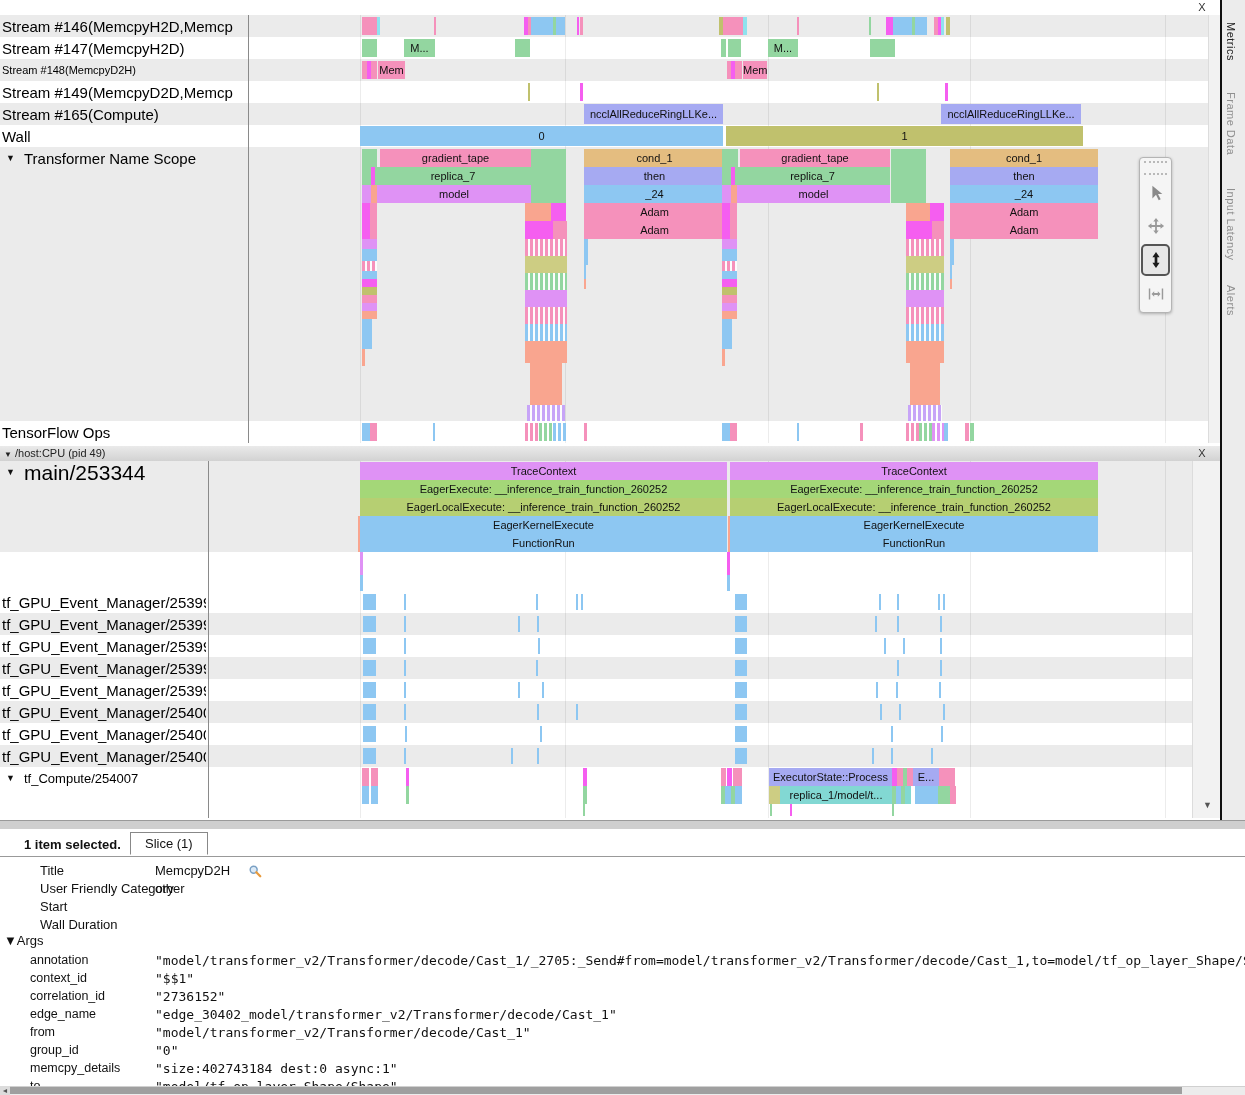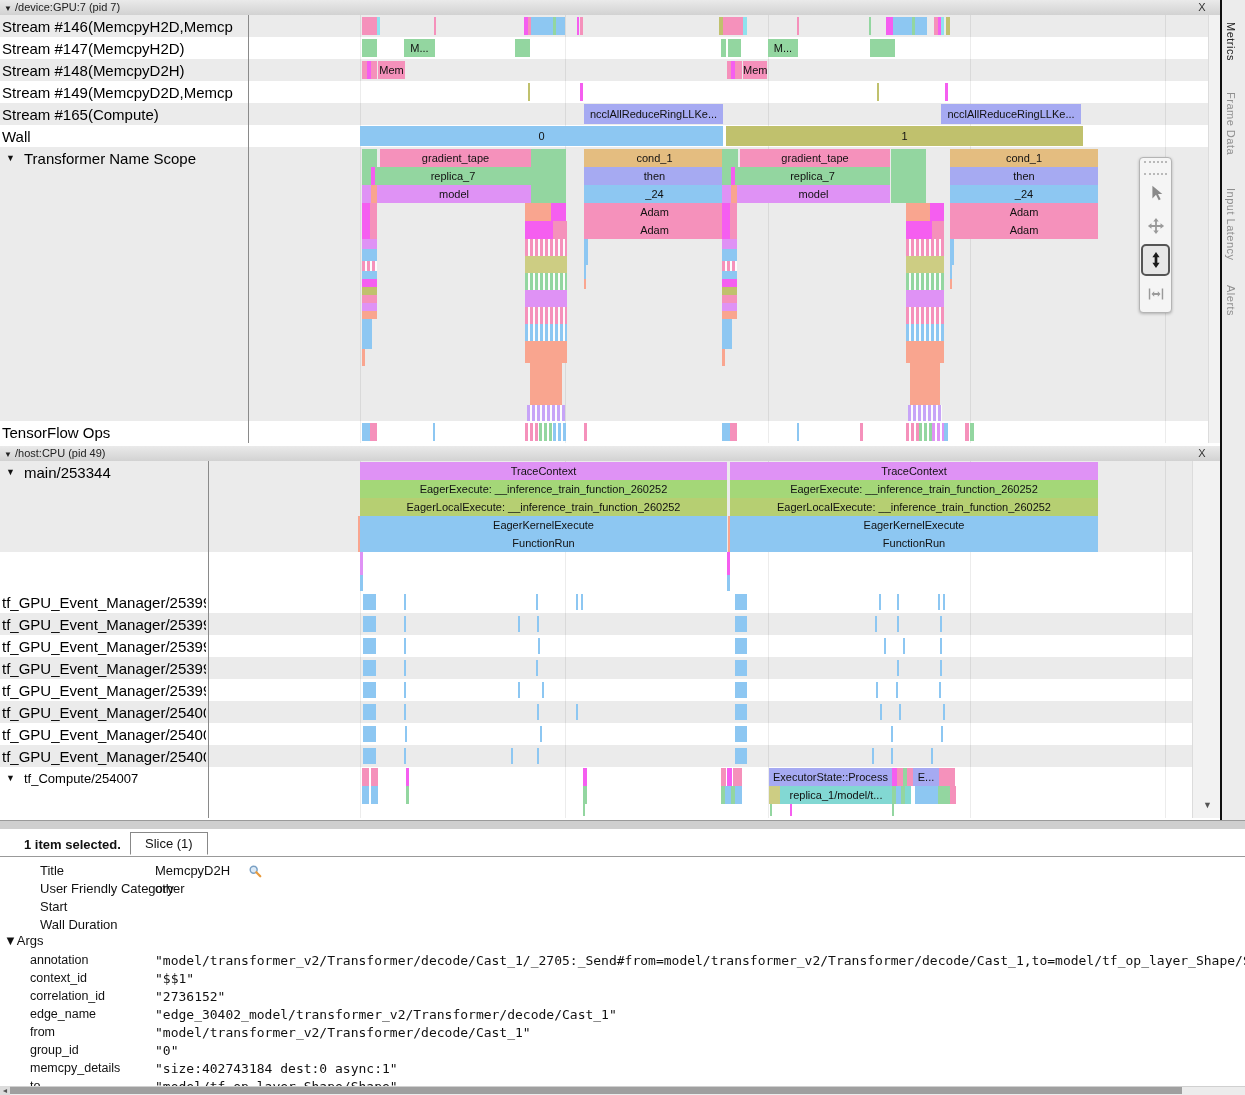--- a/index.html
+++ b/index.html
@@ -41,59 +41,55 @@
   .hscroll{position:absolute;left:0;top:1086px;width:1245px;height:9px;background:#ececec;border-top:1px solid #d0d0d0;}
   .hthumb{position:absolute;left:10px;top:1087px;width:1172px;height:7px;background:#9f9f9f;}
   .harrow{position:absolute;left:0px;top:1086px;width:10px;height:9px;font-size:7px;color:#555;
     text-align:center;line-height:9px;background:#dcdcdc;}
 </style>
 </head>
 <body>
 
 <div id="trace-root">
 
-  <div class="hdr" style="top:0;">
-    <span class="ttl" style="font-size:8px;">▼</span>
-    <span>/device:GPU:7 (pid 7)</span>
-  </div>
   <div class="closeX" style="top:1px;">X</div>
 
   <div class="hdr" style="top:446px;">
     <span class="ttl" style="font-size:8px;">▼</span>
     <span>/host:CPU (pid 49)</span>
   </div>
   <div class="closeX" style="top:447px;">X</div>
 
   <div id="rows-layer">
       <div class="abs" style="left: 0px; top: 15px; width: 1208px; height: 22px; background: rgb(235, 235, 235);"></div>
       <div class="rowlabel" style="left: 2px; top: 17px; height: 20px; line-height: 19px; font-size: 15px; max-width: 244px;">Stream #146(MemcpyH2D,Memcp</div>
       <div class="abs" style="left: 0px; top: 37px; width: 1208px; height: 22px; background: rgb(255, 255, 255);"></div>
       <div class="rowlabel" style="left: 2px; top: 39px; height: 20px; line-height: 19px; font-size: 15px; max-width: 244px;">Stream #147(MemcpyH2D)</div>
       <div class="abs" style="left: 0px; top: 59px; width: 1208px; height: 22px; background: rgb(235, 235, 235);"></div>
-      <div class="rowlabel" style="left: 2px; top: 61px; height: 20px; line-height: 19px; font-size: 15px; max-width: 244px;">Stream #148(MemcpyD2H)</div>
+      <div class="rowlabel" style="left: 2px; top: 61px; height: 20px; line-height: 19px; font-size: 11px; max-width: 244px;">Stream #148(MemcpyD2H)</div>
       <div class="abs" style="left: 0px; top: 81px; width: 1208px; height: 22px; background: rgb(255, 255, 255);"></div>
       <div class="rowlabel" style="left: 2px; top: 83px; height: 20px; line-height: 19px; font-size: 15px; max-width: 244px;">Stream #149(MemcpyD2D,Memcp</div>
       <div class="abs" style="left: 0px; top: 103px; width: 1208px; height: 22px; background: rgb(235, 235, 235);"></div>
       <div class="rowlabel" style="left: 2px; top: 105px; height: 20px; line-height: 19px; font-size: 15px; max-width: 244px;">Stream #165(Compute)</div>
       <div class="abs" style="left: 0px; top: 125px; width: 1208px; height: 22px; background: rgb(255, 255, 255);"></div>
       <div class="rowlabel" style="left: 2px; top: 127px; height: 20px; line-height: 19px; font-size: 15px; max-width: 244px;">Wall</div>
       <div class="abs" style="left: 0px; top: 147px; width: 1208px; height: 274px; background: rgb(235, 235, 235);"></div>
       <div class="abs" style="left: 6px; top: 153px; font-size: 9px; color: rgb(17, 17, 17);">▼</div>
       <div class="rowlabel" style="left: 24px; top: 149px; height: 20px; line-height: 19px; font-size: 15px; max-width: 222px;">Transformer Name Scope</div>
       <div class="abs" style="left: 0px; top: 421px; width: 1208px; height: 22px; background: rgb(255, 255, 255);"></div>
       <div class="rowlabel" style="left: 2px; top: 423px; height: 20px; line-height: 19px; font-size: 15px; max-width: 244px;">TensorFlow Ops</div>
       <div class="gridline" style="left: 360px; top: 15px; height: 428px;"></div>
       <div class="gridline" style="left: 565px; top: 15px; height: 428px;"></div>
       <div class="gridline" style="left: 768px; top: 15px; height: 428px;"></div>
       <div class="gridline" style="left: 970px; top: 15px; height: 428px;"></div>
       <div class="gridline" style="left: 1165px; top: 15px; height: 428px;"></div>
       <div class="vline" style="left: 248px; top: 15px; height: 428px;"></div>
       <div class="abs" style="left: 0px; top: 461px; width: 1192px; height: 91px; background: rgb(235, 235, 235);"></div>
       <div class="abs" style="left: 6px; top: 467px; font-size: 9px; color: rgb(17, 17, 17);">▼</div>
-      <div class="rowlabel" style="left: 24px; top: 463px; height: 20px; line-height: 19px; font-size: 15px; max-width: 182px;">main/253344</div>
+      <div class="rowlabel" style="left: 24px; top: 463px; height: 20px; line-height: 19px; font-size: 21px; max-width: 182px;">main/253344</div>
       <div class="abs" style="left: 0px; top: 552px; width: 1192px; height: 39px; background: rgb(255, 255, 255);"></div>
       <div class="abs" style="left: 0px; top: 591px; width: 1192px; height: 22px; background: rgb(255, 255, 255);"></div>
       <div class="rowlabel" style="left: 2px; top: 593px; height: 20px; line-height: 19px; font-size: 15px; max-width: 204px;">tf_GPU_Event_Manager/253990</div>
       <div class="abs" style="left: 0px; top: 613px; width: 1192px; height: 22px; background: rgb(235, 235, 235);"></div>
       <div class="rowlabel" style="left: 2px; top: 615px; height: 20px; line-height: 19px; font-size: 15px; max-width: 204px;">tf_GPU_Event_Manager/253993</div>
       <div class="abs" style="left: 0px; top: 635px; width: 1192px; height: 22px; background: rgb(255, 255, 255);"></div>
       <div class="rowlabel" style="left: 2px; top: 637px; height: 20px; line-height: 19px; font-size: 15px; max-width: 204px;">tf_GPU_Event_Manager/253995</div>
       <div class="abs" style="left: 0px; top: 657px; width: 1192px; height: 22px; background: rgb(235, 235, 235);"></div>
       <div class="rowlabel" style="left: 2px; top: 659px; height: 20px; line-height: 19px; font-size: 15px; max-width: 204px;">tf_GPU_Event_Manager/253997</div>
       <div class="abs" style="left: 0px; top: 679px; width: 1192px; height: 22px; background: rgb(255, 255, 255);"></div>

